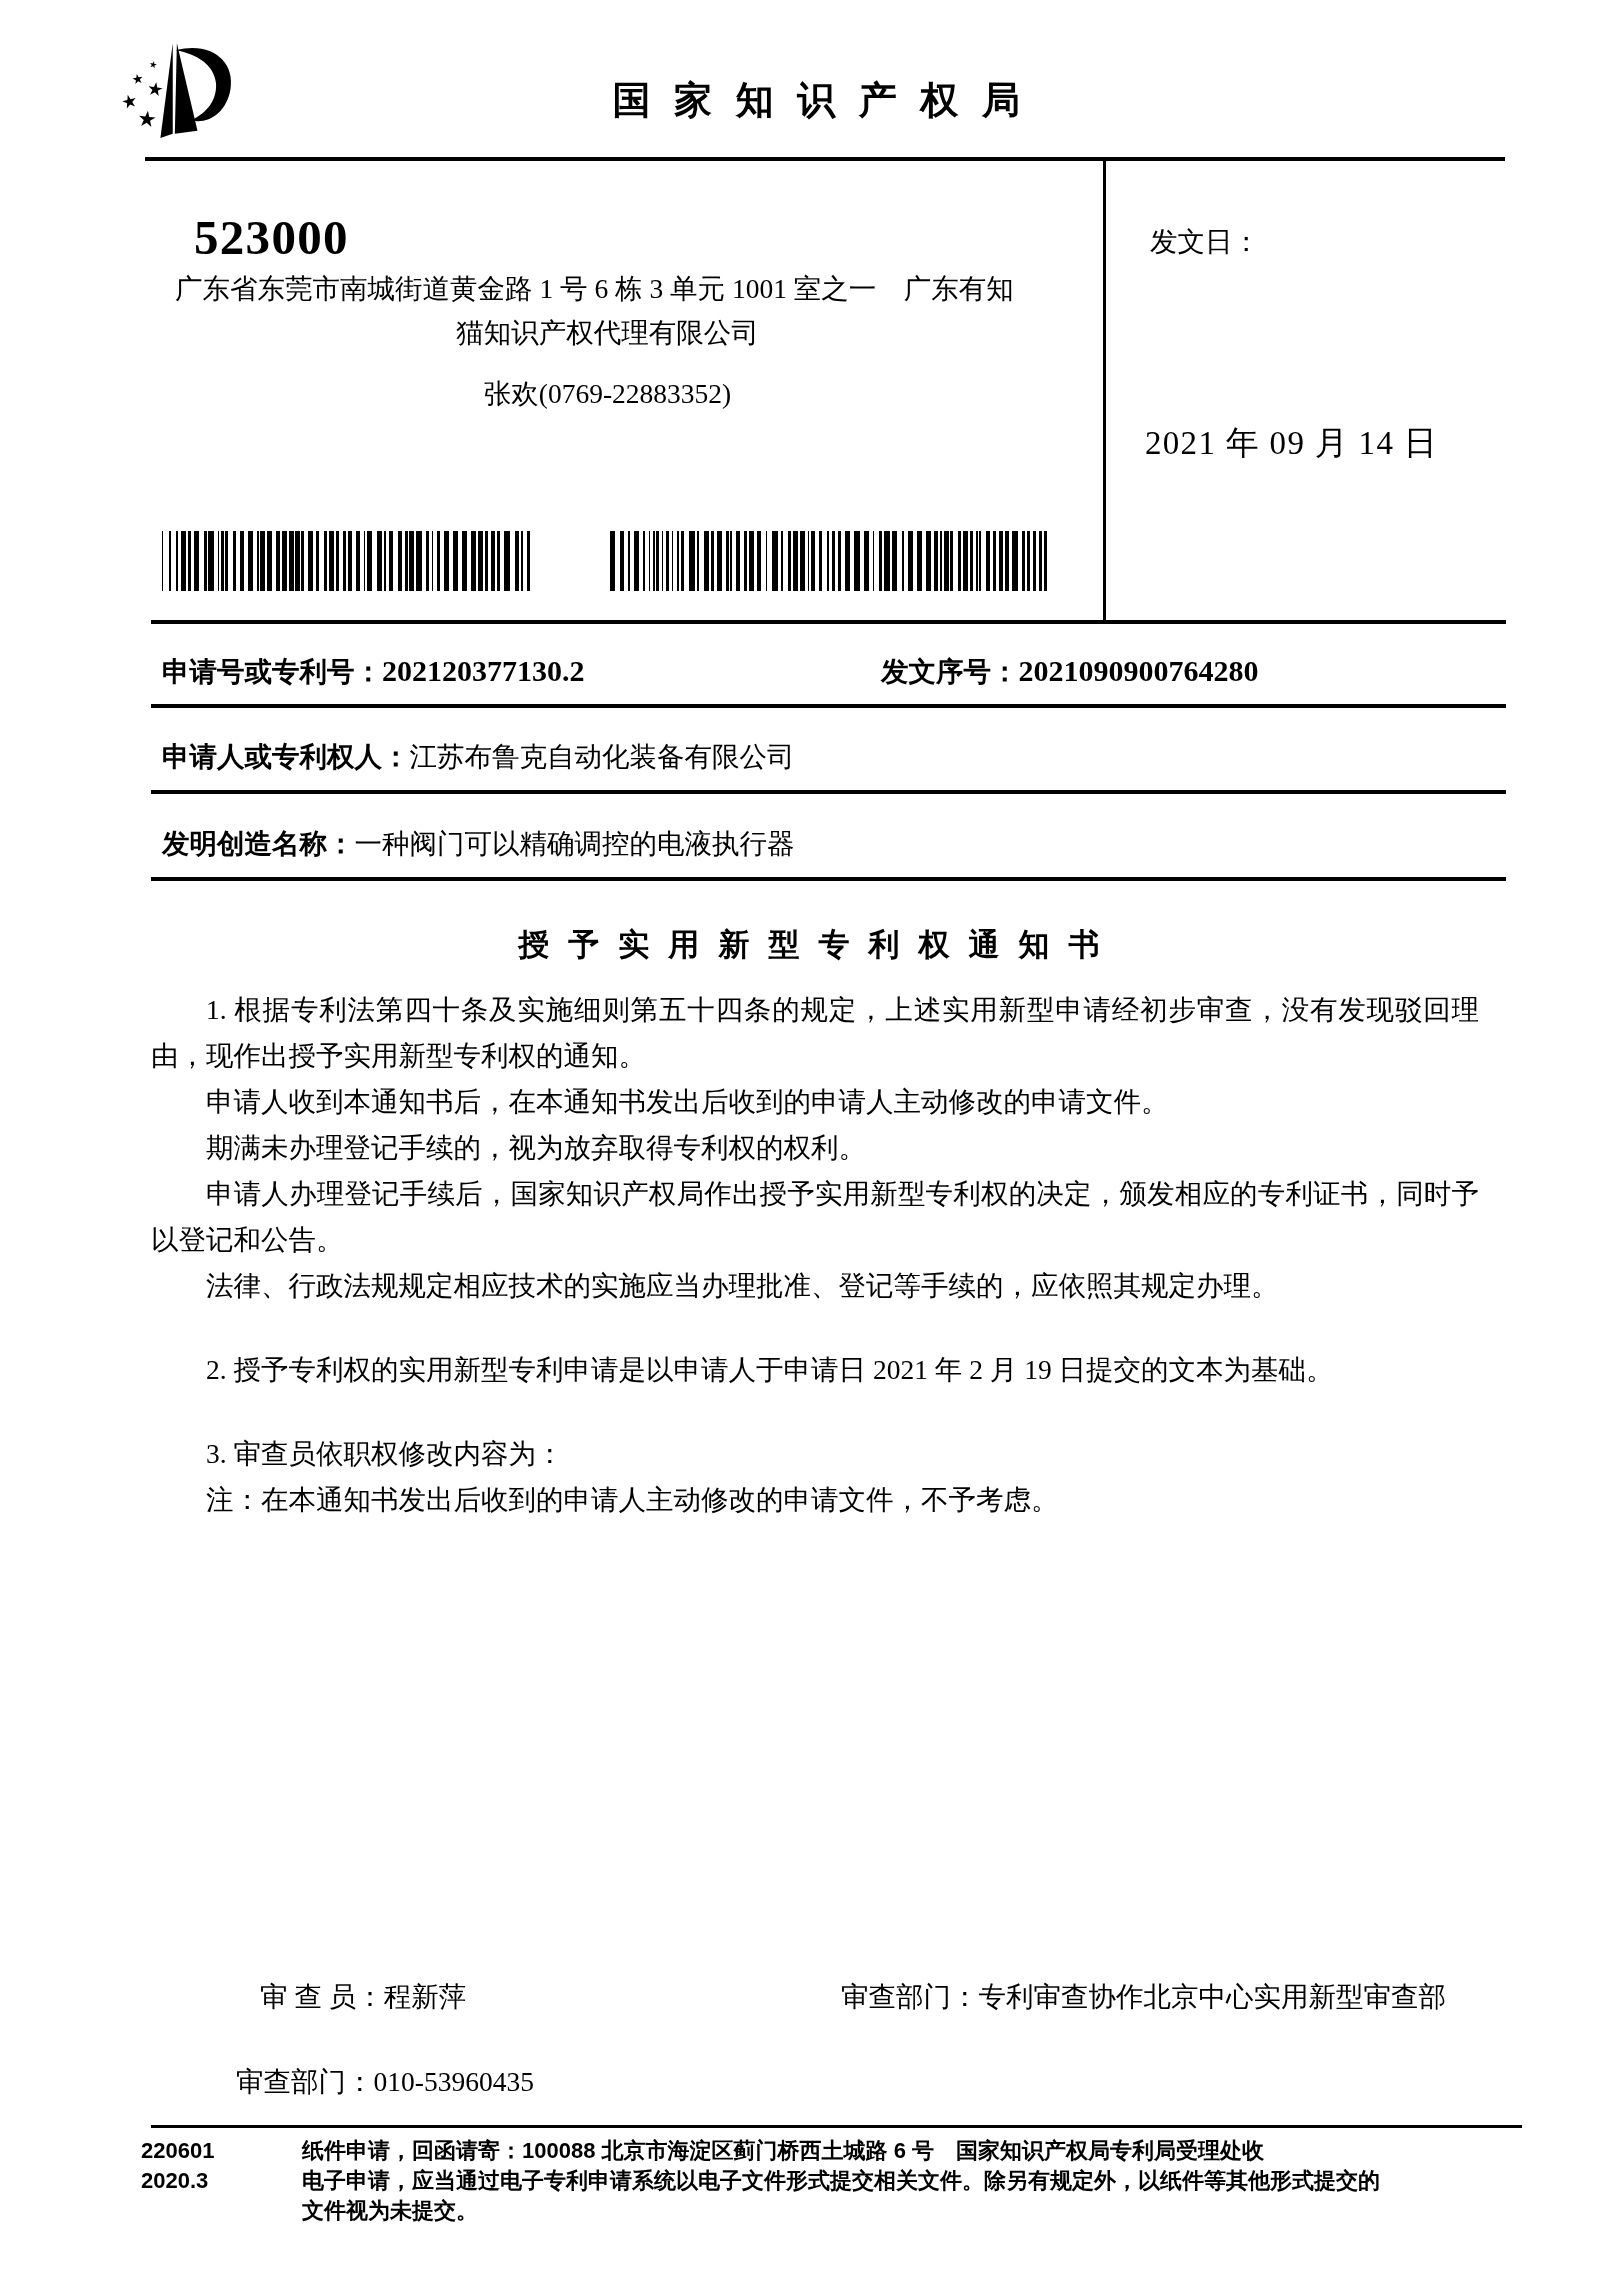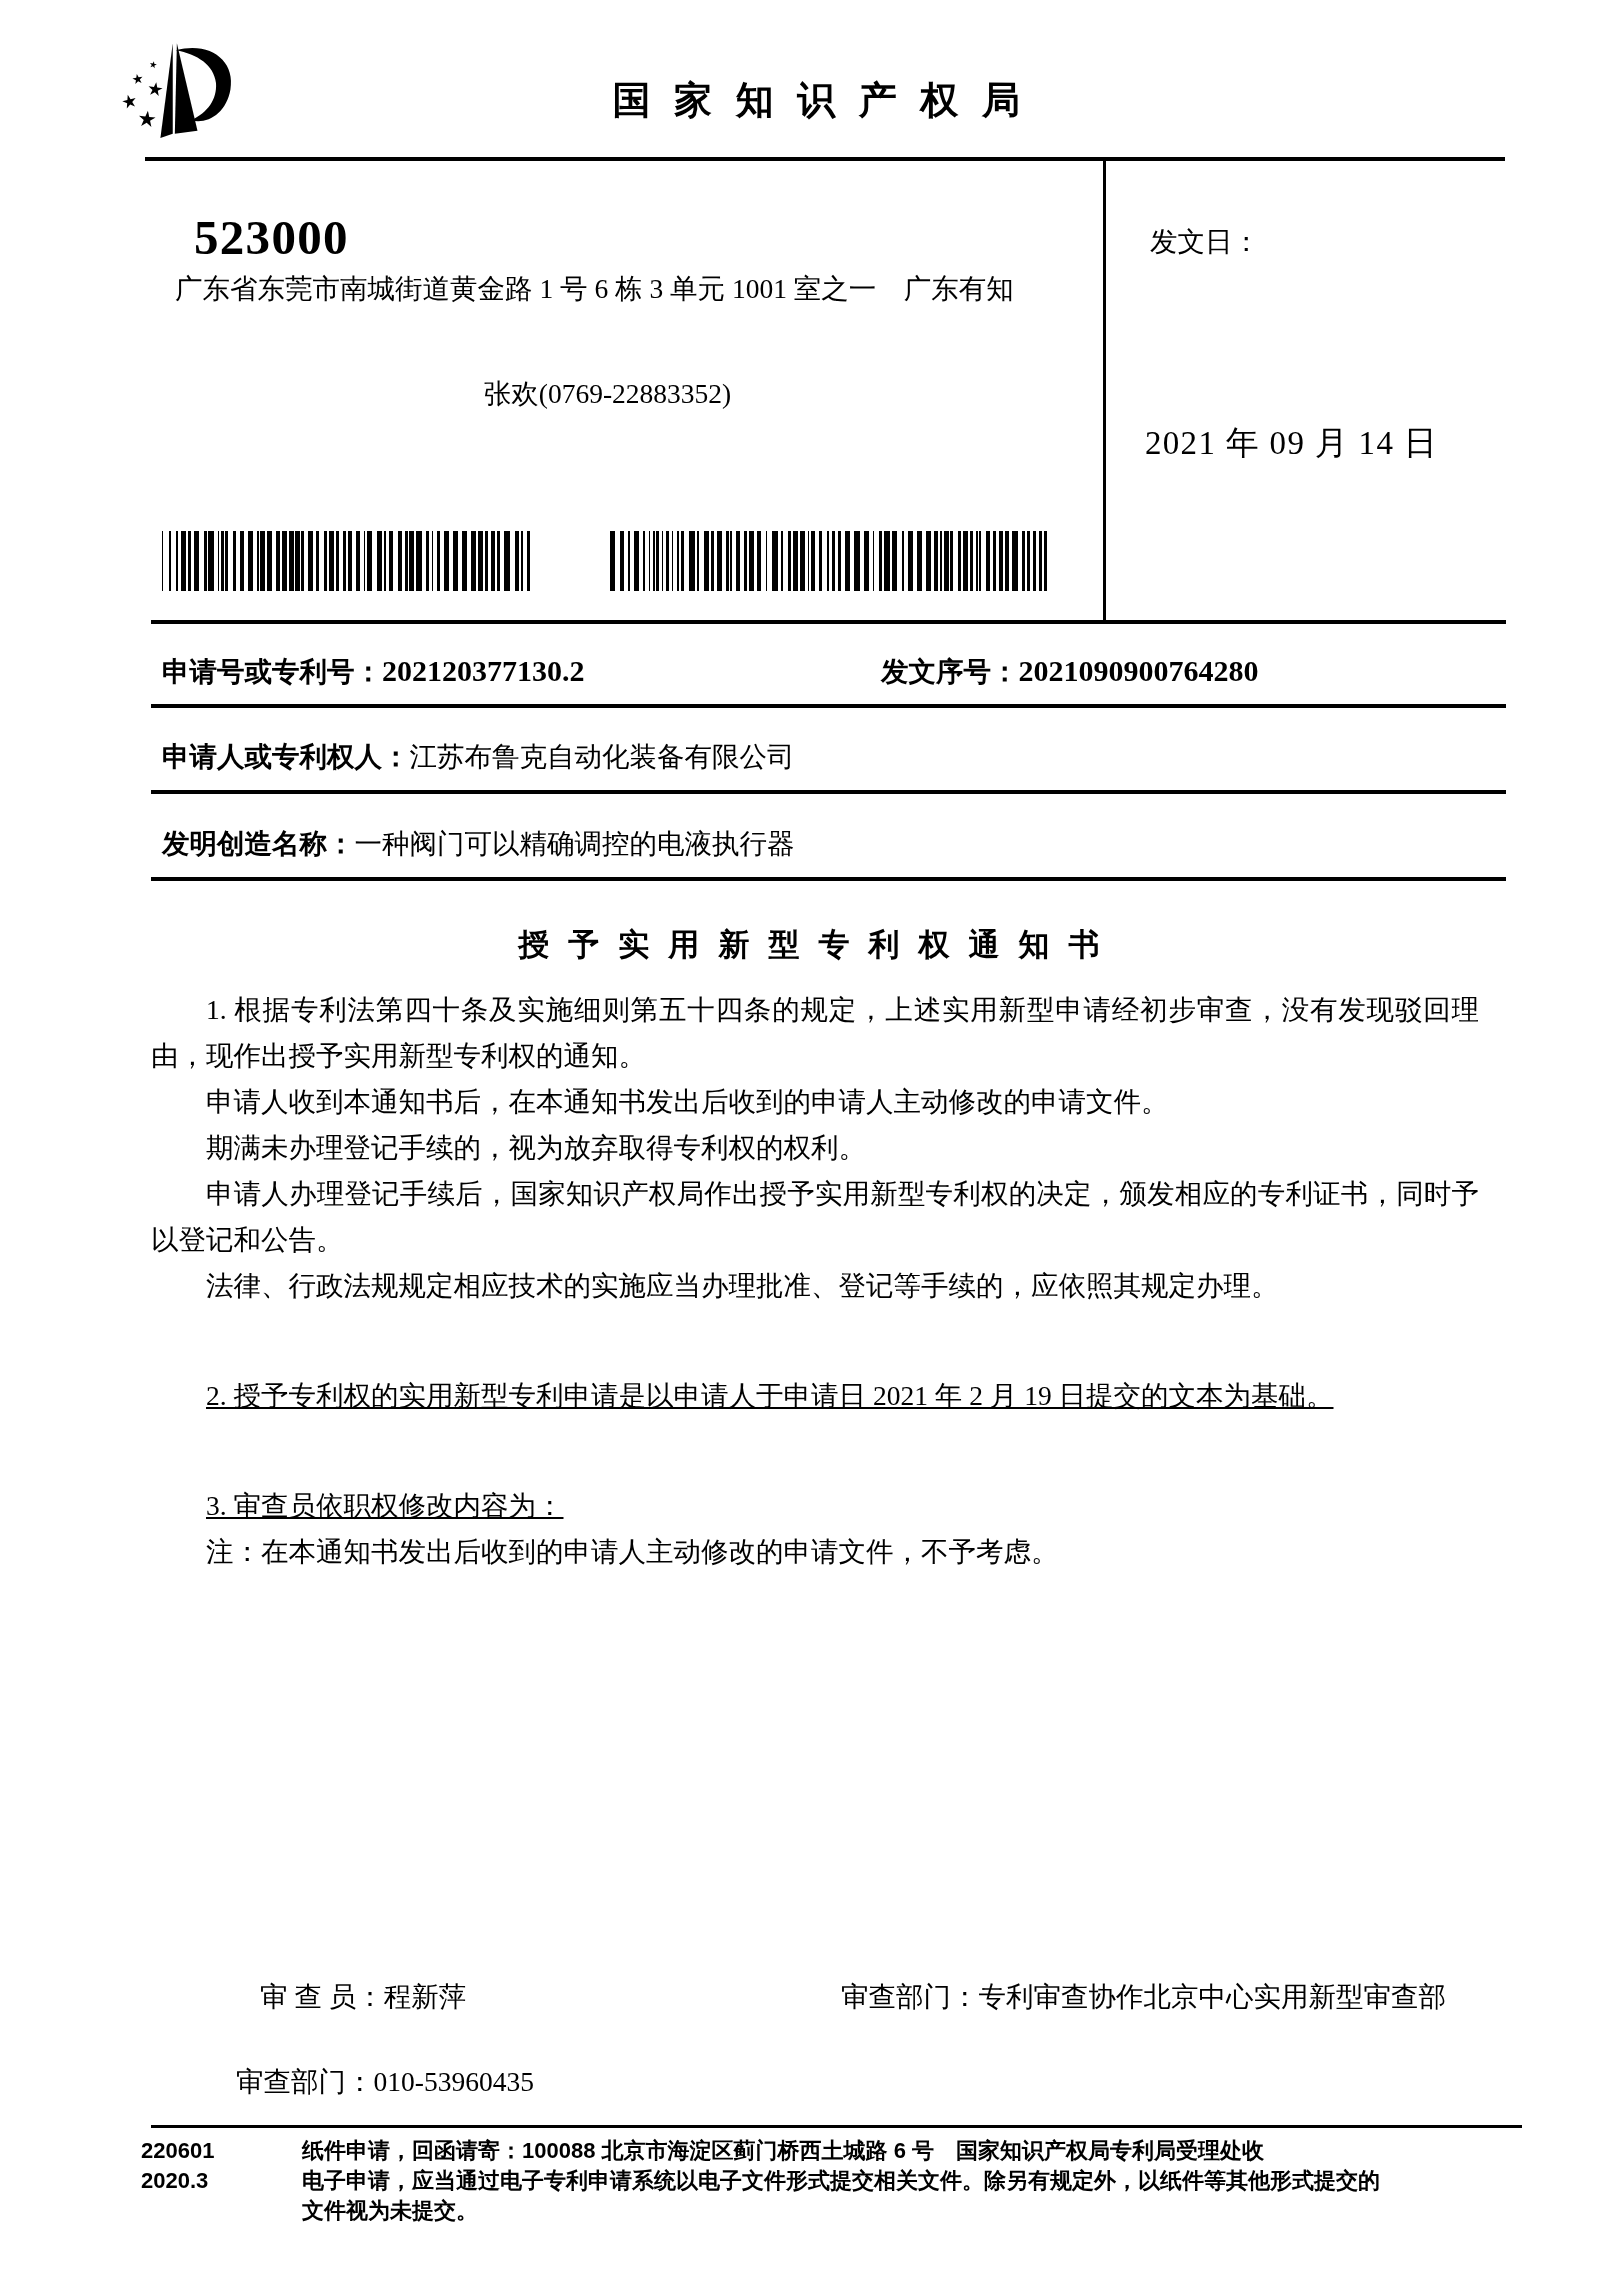--- a/index.html
+++ b/index.html
@@ -27,21 +27,21 @@
   .barcode{position:absolute;top:531px;height:60px;overflow:hidden;}
   .barcode i{position:absolute;top:0;bottom:0;background:#000;display:block;}
   
   .fieldrow{position:absolute;font-size:27.5px;line-height:1;white-space:nowrap;}
   .fieldrow .num{font-size:30px;}
   
   #notice-title{top:929px;font-size:31px;letter-spacing:5.2px;line-height:1;}
   #body{left:151px;top:987px;width:1328px;}
   .para{font-size:27.5px;line-height:46px;text-align:justify;word-break:break-all;
         text-indent:55px;margin:0;font-family:"Liberation Serif", serif;}
-  .para.gap{margin-top:64px;text-decoration:underline;}
+  .para.gap{margin-top:38px;}
   
   .sig{position:absolute;font-size:27.5px;line-height:1;white-space:nowrap;}
   
   .foot{position:absolute;font-size:22px;line-height:1;white-space:nowrap;
         font-family:"Liberation Sans", sans-serif;font-weight:bold;}
 </style>
 </head>
 <body>
 
 <div id="page">
@@ -63,20 +63,21 @@
   </svg>
 
   <div id="agency-title" class="abs center gothic">国 家 知 识 产 权 局</div>
 
   <div class="rule" style="left:145px;top:157px;width:1360px;height:3.9px;"></div>
   <div class="rule" style="left:1103px;top:157px;width:3.3px;height:466px;"></div>
   <div class="rule" style="left:151px;top:620px;width:1355px;height:3.9px;"></div>
 
   <div id="postal" class="abs num">523000</div>
   <div id="addr1" class="abs song">广东省东莞市南城街道黄金路 1 号 6 栋 3 单元 1001 室之一　广东有知</div>
+  <div class="abs song addr-center" style="top:319px;">猫知识产权代理有限公司</div>
   <div class="abs song addr-center" style="top:380px;">张欢(0769-22883352)</div>
 
   <div id="date-label" class="abs song">发文日：</div>
   <div id="date-value" class="abs song">2021 年 09 月 14 日</div>
 
   <div class="barcode" style="left:162px;width:370px;">
       <i style="left:0px;width:1.3px"></i>
       <i style="left:6.5px;width:2px"></i>
       <i style="left:13.7px;width:2.6px"></i>
       <i style="left:19px;width:4.6px"></i>

